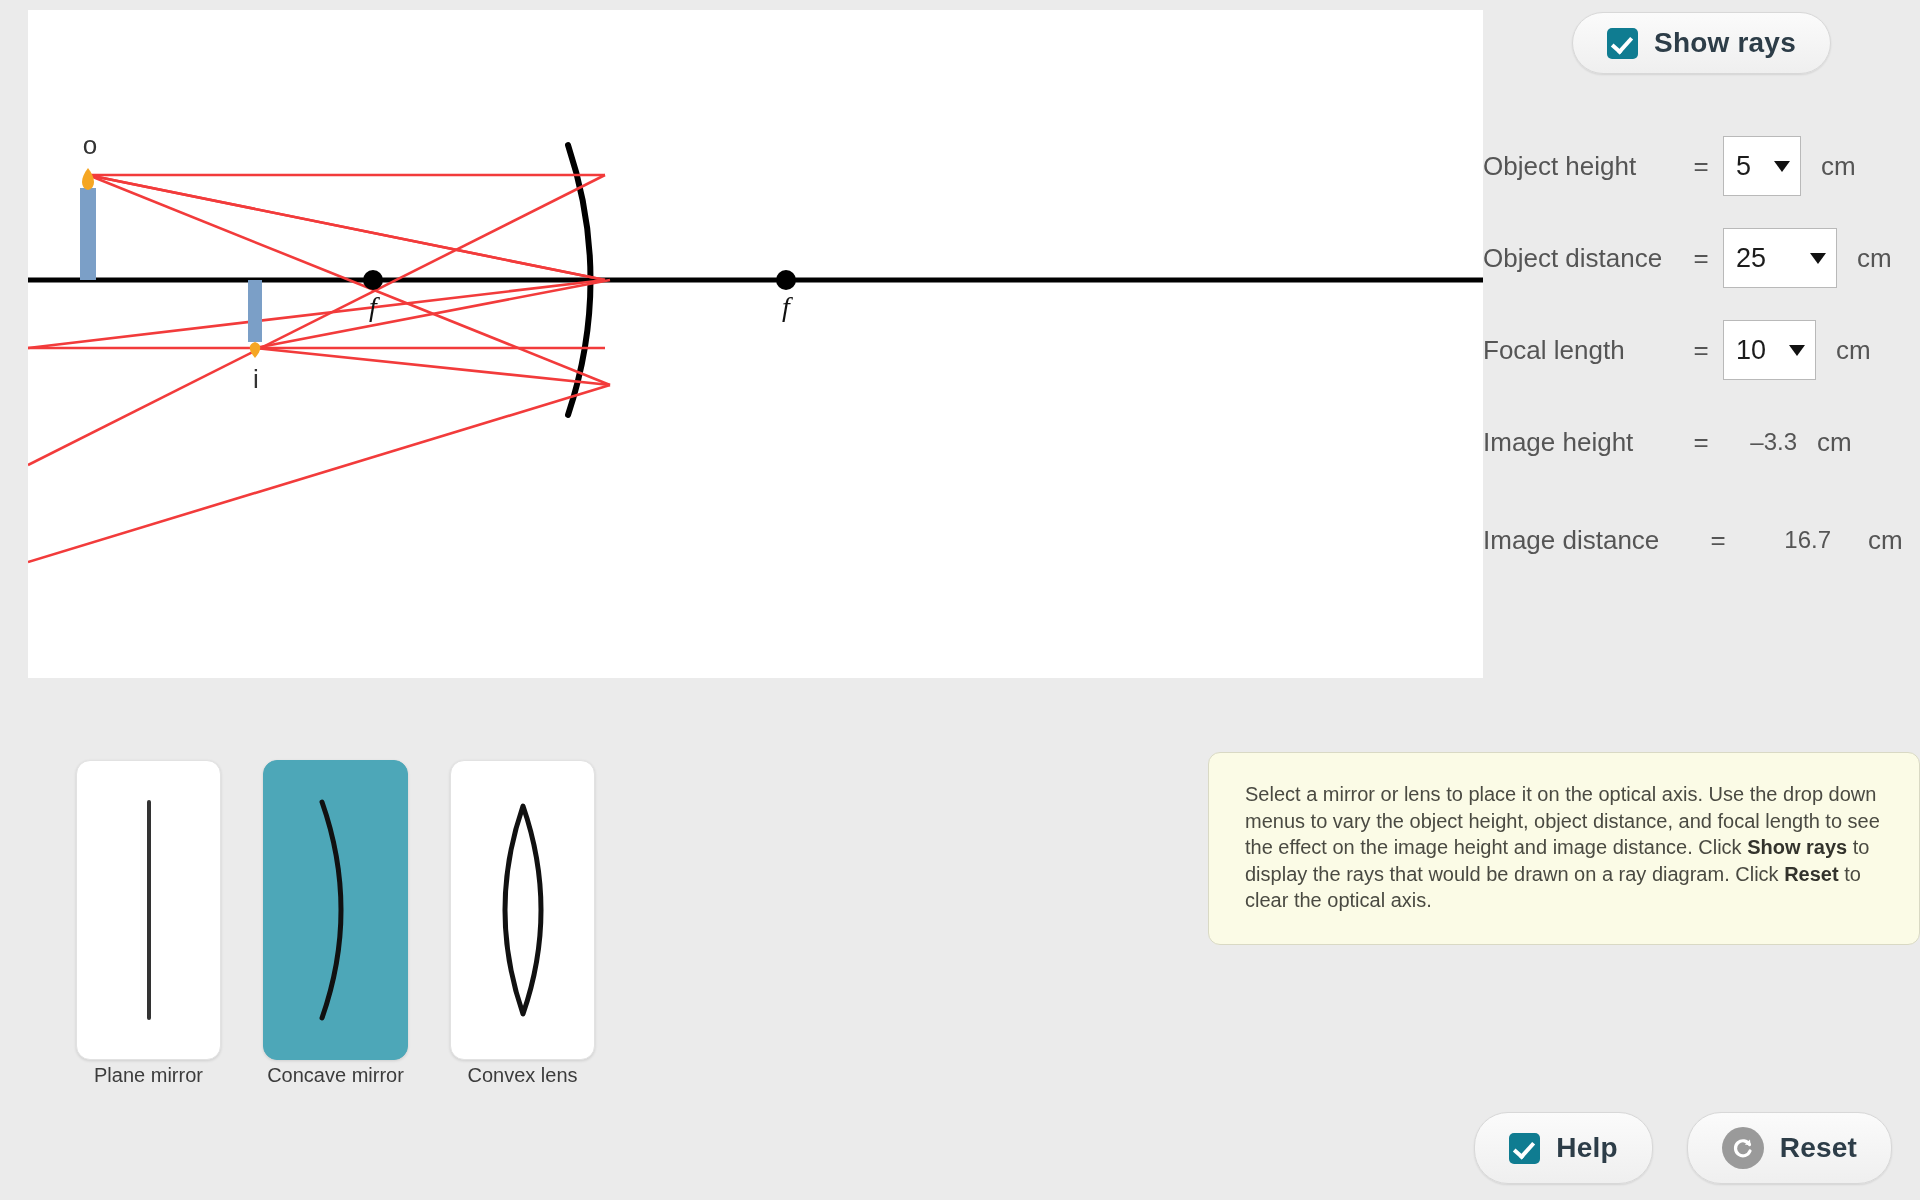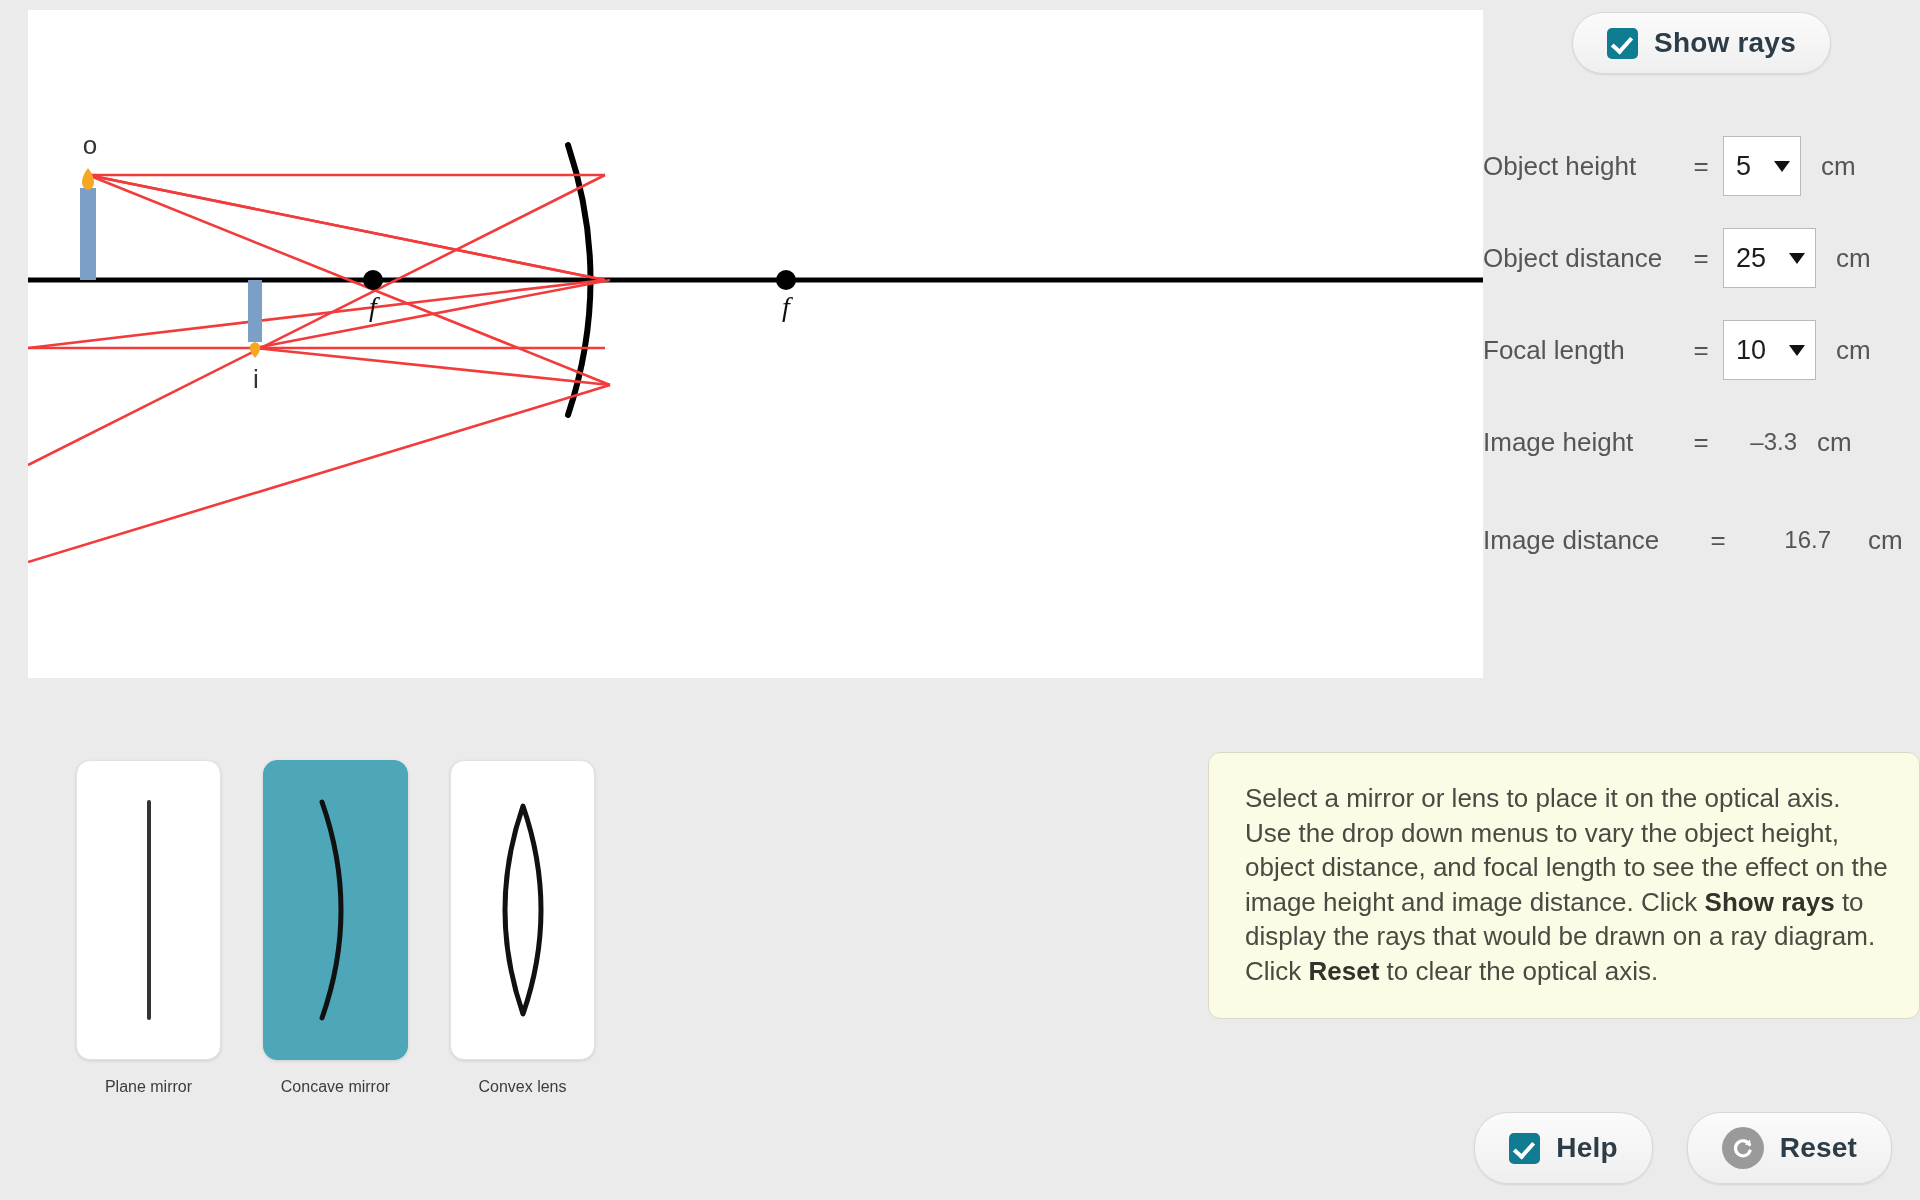--- a/index.html
+++ b/index.html
@@ -172,38 +172,38 @@
     align-items: center;
     justify-content: center;
     cursor: pointer;
     box-sizing: border-box;
   }
   .tool-card.selected {
     background: #4da7b8;
     border-color: #4da7b8;
   }
   .tool-caption {
-    margin-top: 18px;
-    font-size: 16px;
+    margin-top: 4px;
+    font-size: 20px;
     color: #3c3c3c;
     white-space: nowrap;
   }
 
   
   #instruction-box {
     position: absolute;
     left: 1208px;
     top: 752px;
     width: 712px;
     box-sizing: border-box;
     background: #fbfbe6;
     border: 1px solid #d9d9c4;
     border-radius: 12px;
     padding: 28px 30px 30px 36px;
-    font-size: 26px;
+    font-size: 20px;
     line-height: 1.33;
     color: #4a4a42;
   }
   #instruction-box b { font-weight: bold; color: #33332c; }
 
   
   #bottom-buttons {
     position: absolute;
     right: 28px;
     top: 1112px;
@@ -289,21 +289,21 @@
       <span class="select-box" style="width:78px;">
         <span class="select-value">5</span>
         <span class="caret"></span>
       </span>
       <span class="unit">cm</span>
     </div>
 
     <div class="param-row" style="top:226px;">
       <span class="param-name">Object distance</span>
       <span class="param-eq">=</span>
-      <span class="select-box" style="width:93px;gap:8px;">
+      <span class="select-box" style="width:114px;gap:8px;">
         <span class="select-value">25</span>
         <span class="caret"></span>
       </span>
       <span class="unit">cm</span>
     </div>
 
     <div class="param-row" style="top:318px;">
       <span class="param-name">Focal length</span>
       <span class="param-eq">=</span>
       <span class="select-box" style="width:93px;">

